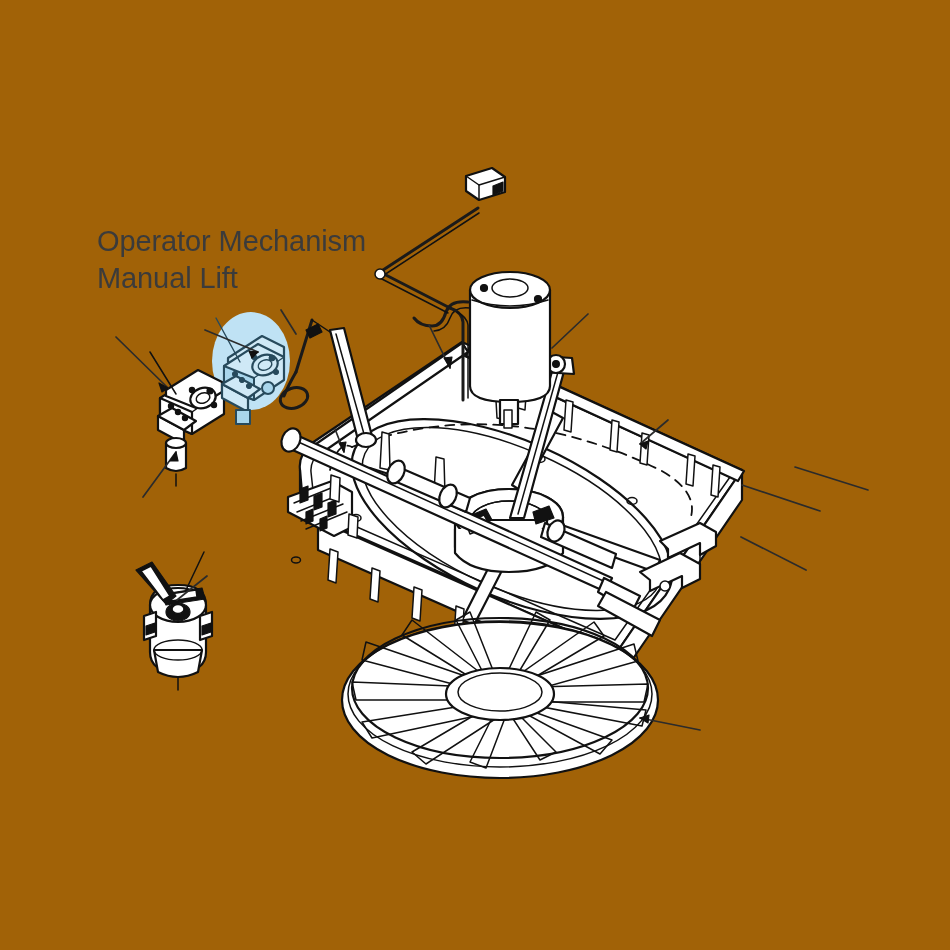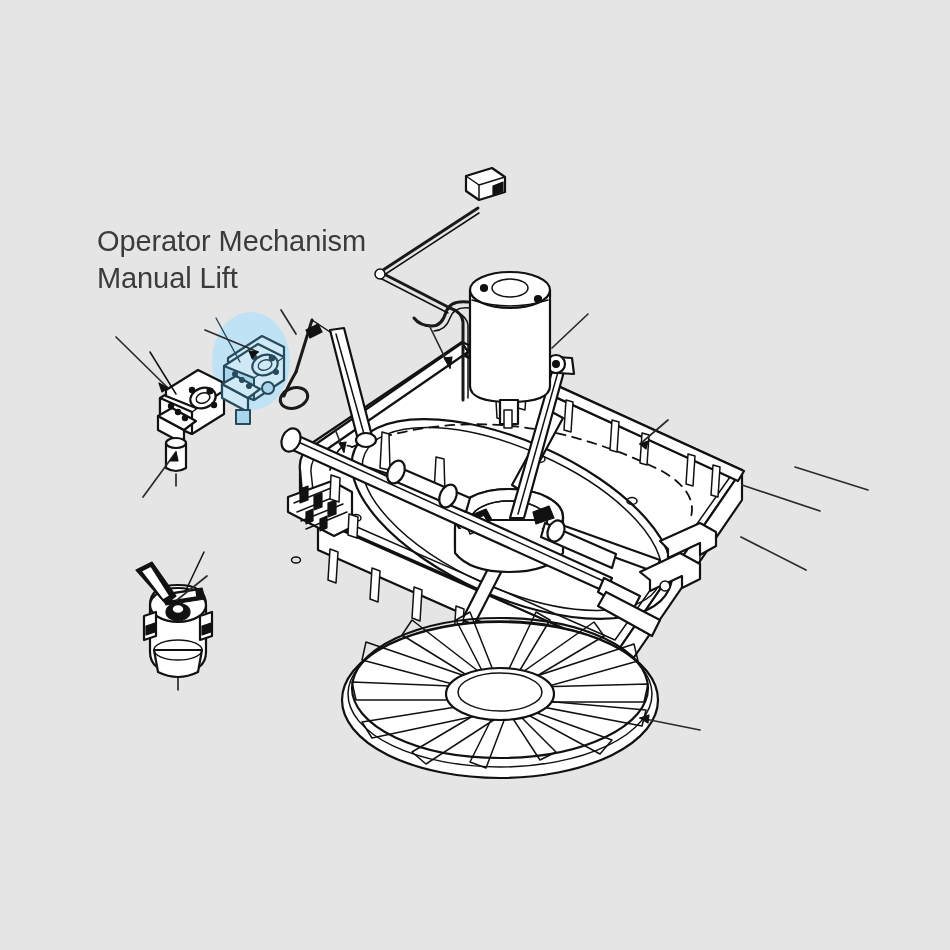--- a/index.html
+++ b/index.html
@@ -44,21 +44,21 @@
   .leader { fill: none; stroke: #2b2b2b; stroke-width: 1.7; stroke-linecap: round; }
   .hl-circle { fill: #bfe2f4; stroke: none; }
   .hp-t { fill: none; stroke: #274a5c; stroke-width: 1.4; stroke-linecap: round; stroke-linejoin: round; }
   .hp-fill { fill: #cfe9f6; stroke: #274a5c; stroke-width: 2.2; stroke-linejoin: round; stroke-linecap: round; }
   .hp-fill2 { fill: #a9d6ec; stroke: #274a5c; stroke-width: 2.0; stroke-linejoin: round; stroke-linecap: round; }
   .hp-solid { fill: #274a5c; stroke: #274a5c; stroke-width: 1.0; }
 </style>
 </head>
 <body>
 
-<div id="diagram-root" style="background: #e5e5e5;">
+<div id="diagram-root" style="background: #a16207;">
 
   <svg id="diagram-svg" viewBox="0 0 950 950" xmlns="http://www.w3.org/2000/svg">
 
     <g>
       <ellipse id="hl-ellipse" class="hl-circle" cx="251" cy="361" rx="39" ry="49" fill="#bfe2f4"></ellipse>
     </g>
 
     <g>
       <text class="callout-label" x="97" y="251" fill="#3b3b3b" font-size="29">Operator Mechanism</text>
       <text class="callout-label" x="97" y="288" fill="#3b3b3b" font-size="29">Manual Lift</text>

